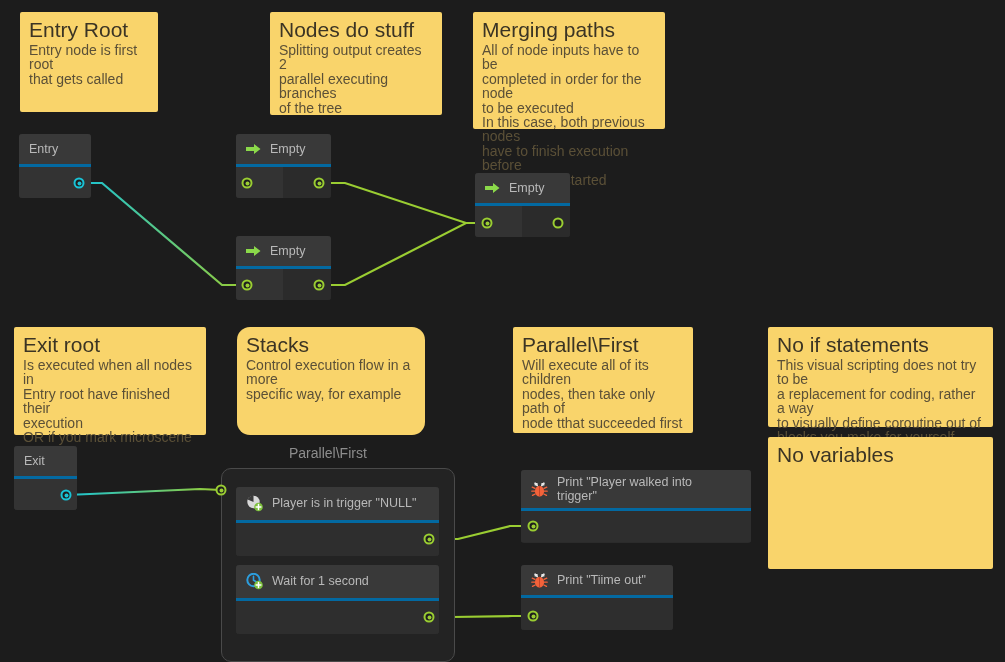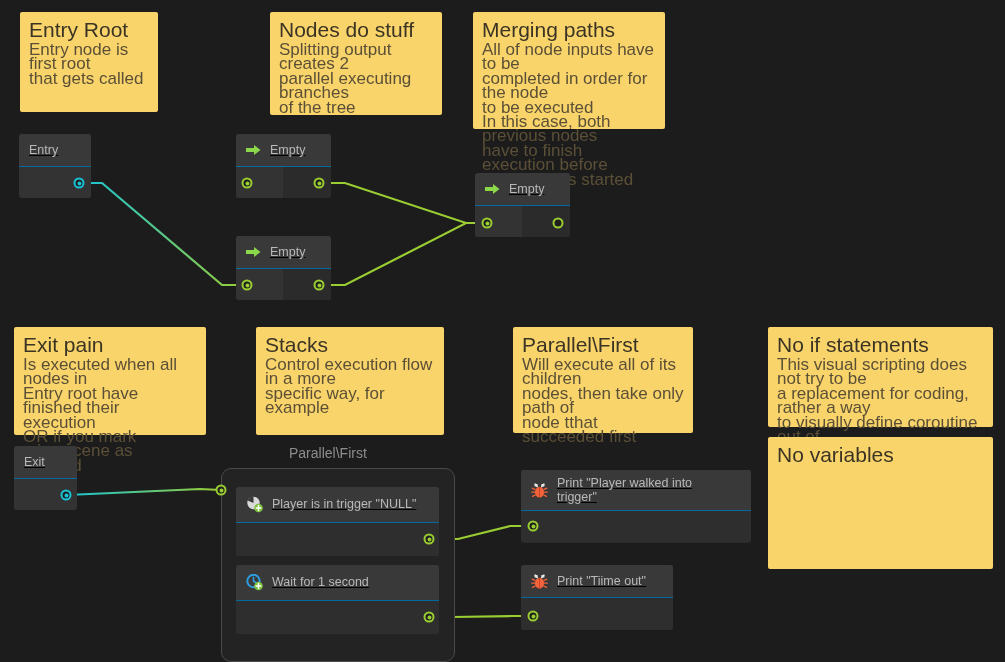--- a/index.html
+++ b/index.html
@@ -23,21 +23,21 @@
     color:#4a4033;
   }
   .note-title{
     font-size:21px;
     line-height:23px;
     color:#3b3424;
     margin-bottom:2px;
     white-space:nowrap;
   }
   .note-body{
-    font-size:17px;
+    font-size:14px;
     line-height:14.4px;
     color:#5b5037;
     white-space:pre-line;
   }
 
   
   .node{
     position:absolute;
     box-sizing:border-box;
     border-radius:3px;
@@ -45,22 +45,21 @@
     background:#2b2b2b;
   }
   .node-header{
     background:#393939;
     height:33px;
     display:flex;
     align-items:center;
     padding:0 10px;
     box-sizing:border-box;
     gap:9px;
-    border-bottom:1px solid #0369a1;
-    text-decoration:underline;
+    border-bottom:3px solid #0369a1;
   }
   .node-title{
     font-size:12.5px;
     color:#b9b9b9;
     line-height:15px;
     white-space:pre-line;
   }
   .node-body{
     display:flex;
     height:100%;
@@ -191,29 +190,29 @@
   <div class="note-title">Merging paths</div>
   <div class="note-body">All of node inputs have to be
 completed in order for the node
 to be executed
 In this case, both previous nodes
 have to finish execution before
 one below is started</div>
 </div>
 
 <div class="note" style="left:14px;top:327px;width:192px;height:108px;">
-  <div class="note-title">Exit pain</div>
+  <div class="note-title">Exit root</div>
   <div class="note-body">Is executed when all nodes in
 Entry root have finished their
 execution
 OR if you mark microscene as
 skipped</div>
 </div>
 
-<div class="note" style="left:256px;top:327px;width:188px;height:108px;">
+<div class="note" style="left:237px;top:327px;width:188px;height:108px;border-radius:13px;">
   <div class="note-title">Stacks</div>
   <div class="note-body">Control execution flow in a more
 specific way, for example</div>
 </div>
 
 <div class="note" style="left:513px;top:327px;width:180px;height:106px;">
   <div class="note-title">Parallel\First</div>
   <div class="note-body">Will execute all of its children
 nodes, then take only path of
 node tthat succeeded first</div>

